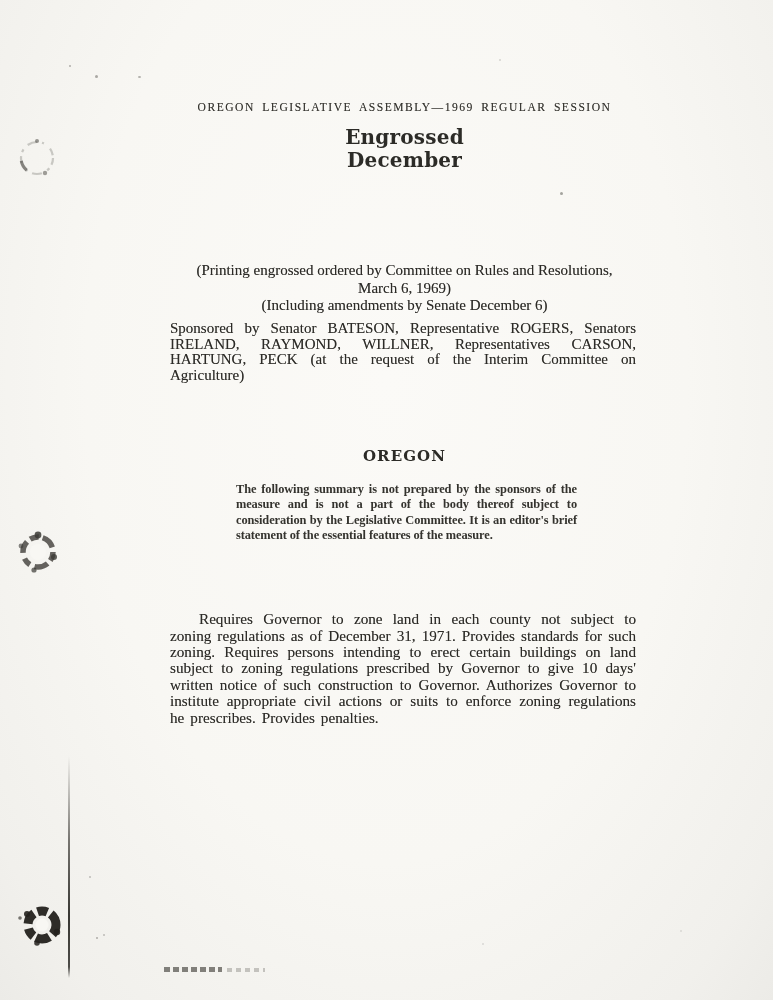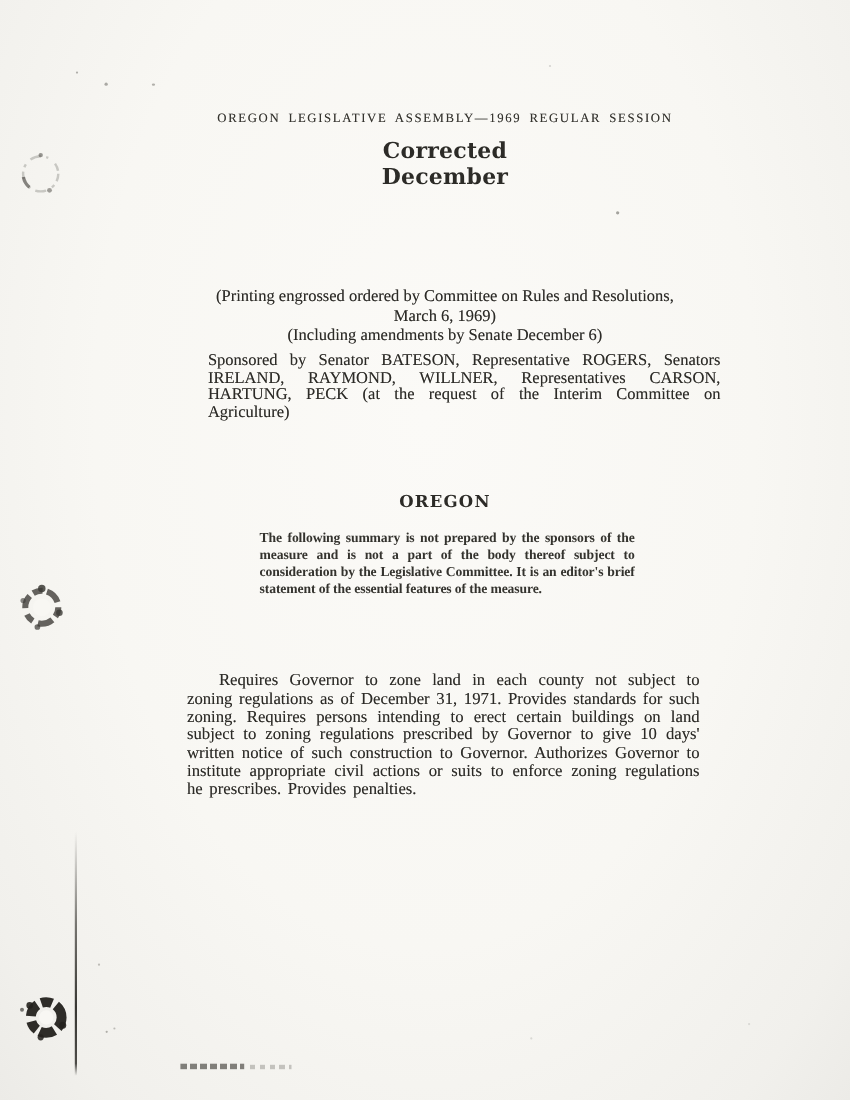--- a/index.html
+++ b/index.html
@@ -58,21 +58,20 @@
   }
   .sponsors {
     position: absolute;
     left: 170px;
     width: 466px;
     top: 306px;
     font-size: 15px;
     line-height: 15.6px;
     text-align: justify;
     word-spacing: 2.2px;
-    margin-left: 19px;
   }
   .summary-heading {
     top: 447px;
     font-family: "DejaVu Serif", serif;
     font-size: 15px;
     font-weight: 700;
     letter-spacing: 1.1px;
   }
   .editor-note {
     position: absolute;
@@ -139,21 +138,21 @@
   }
 </style>
 </head>
 <body>
 
 <div id="page">
 
   <div class="center session-line soft">OREGON LEGISLATIVE ASSEMBLY—1969 REGULAR SESSION</div>
 
   <div class="center status-block">
-    <div>Corrected</div>
+    <div>Engrossed</div>
     <div>December</div>
   </div>
 
 
   <div class="center printing-note soft">
     <div>(Printing engrossed ordered by Committee on Rules and Resolutions,</div>
     <div>March 6, 1969)</div>
     <div>(Including amendments by Senate December 6)</div>
   </div>
 

